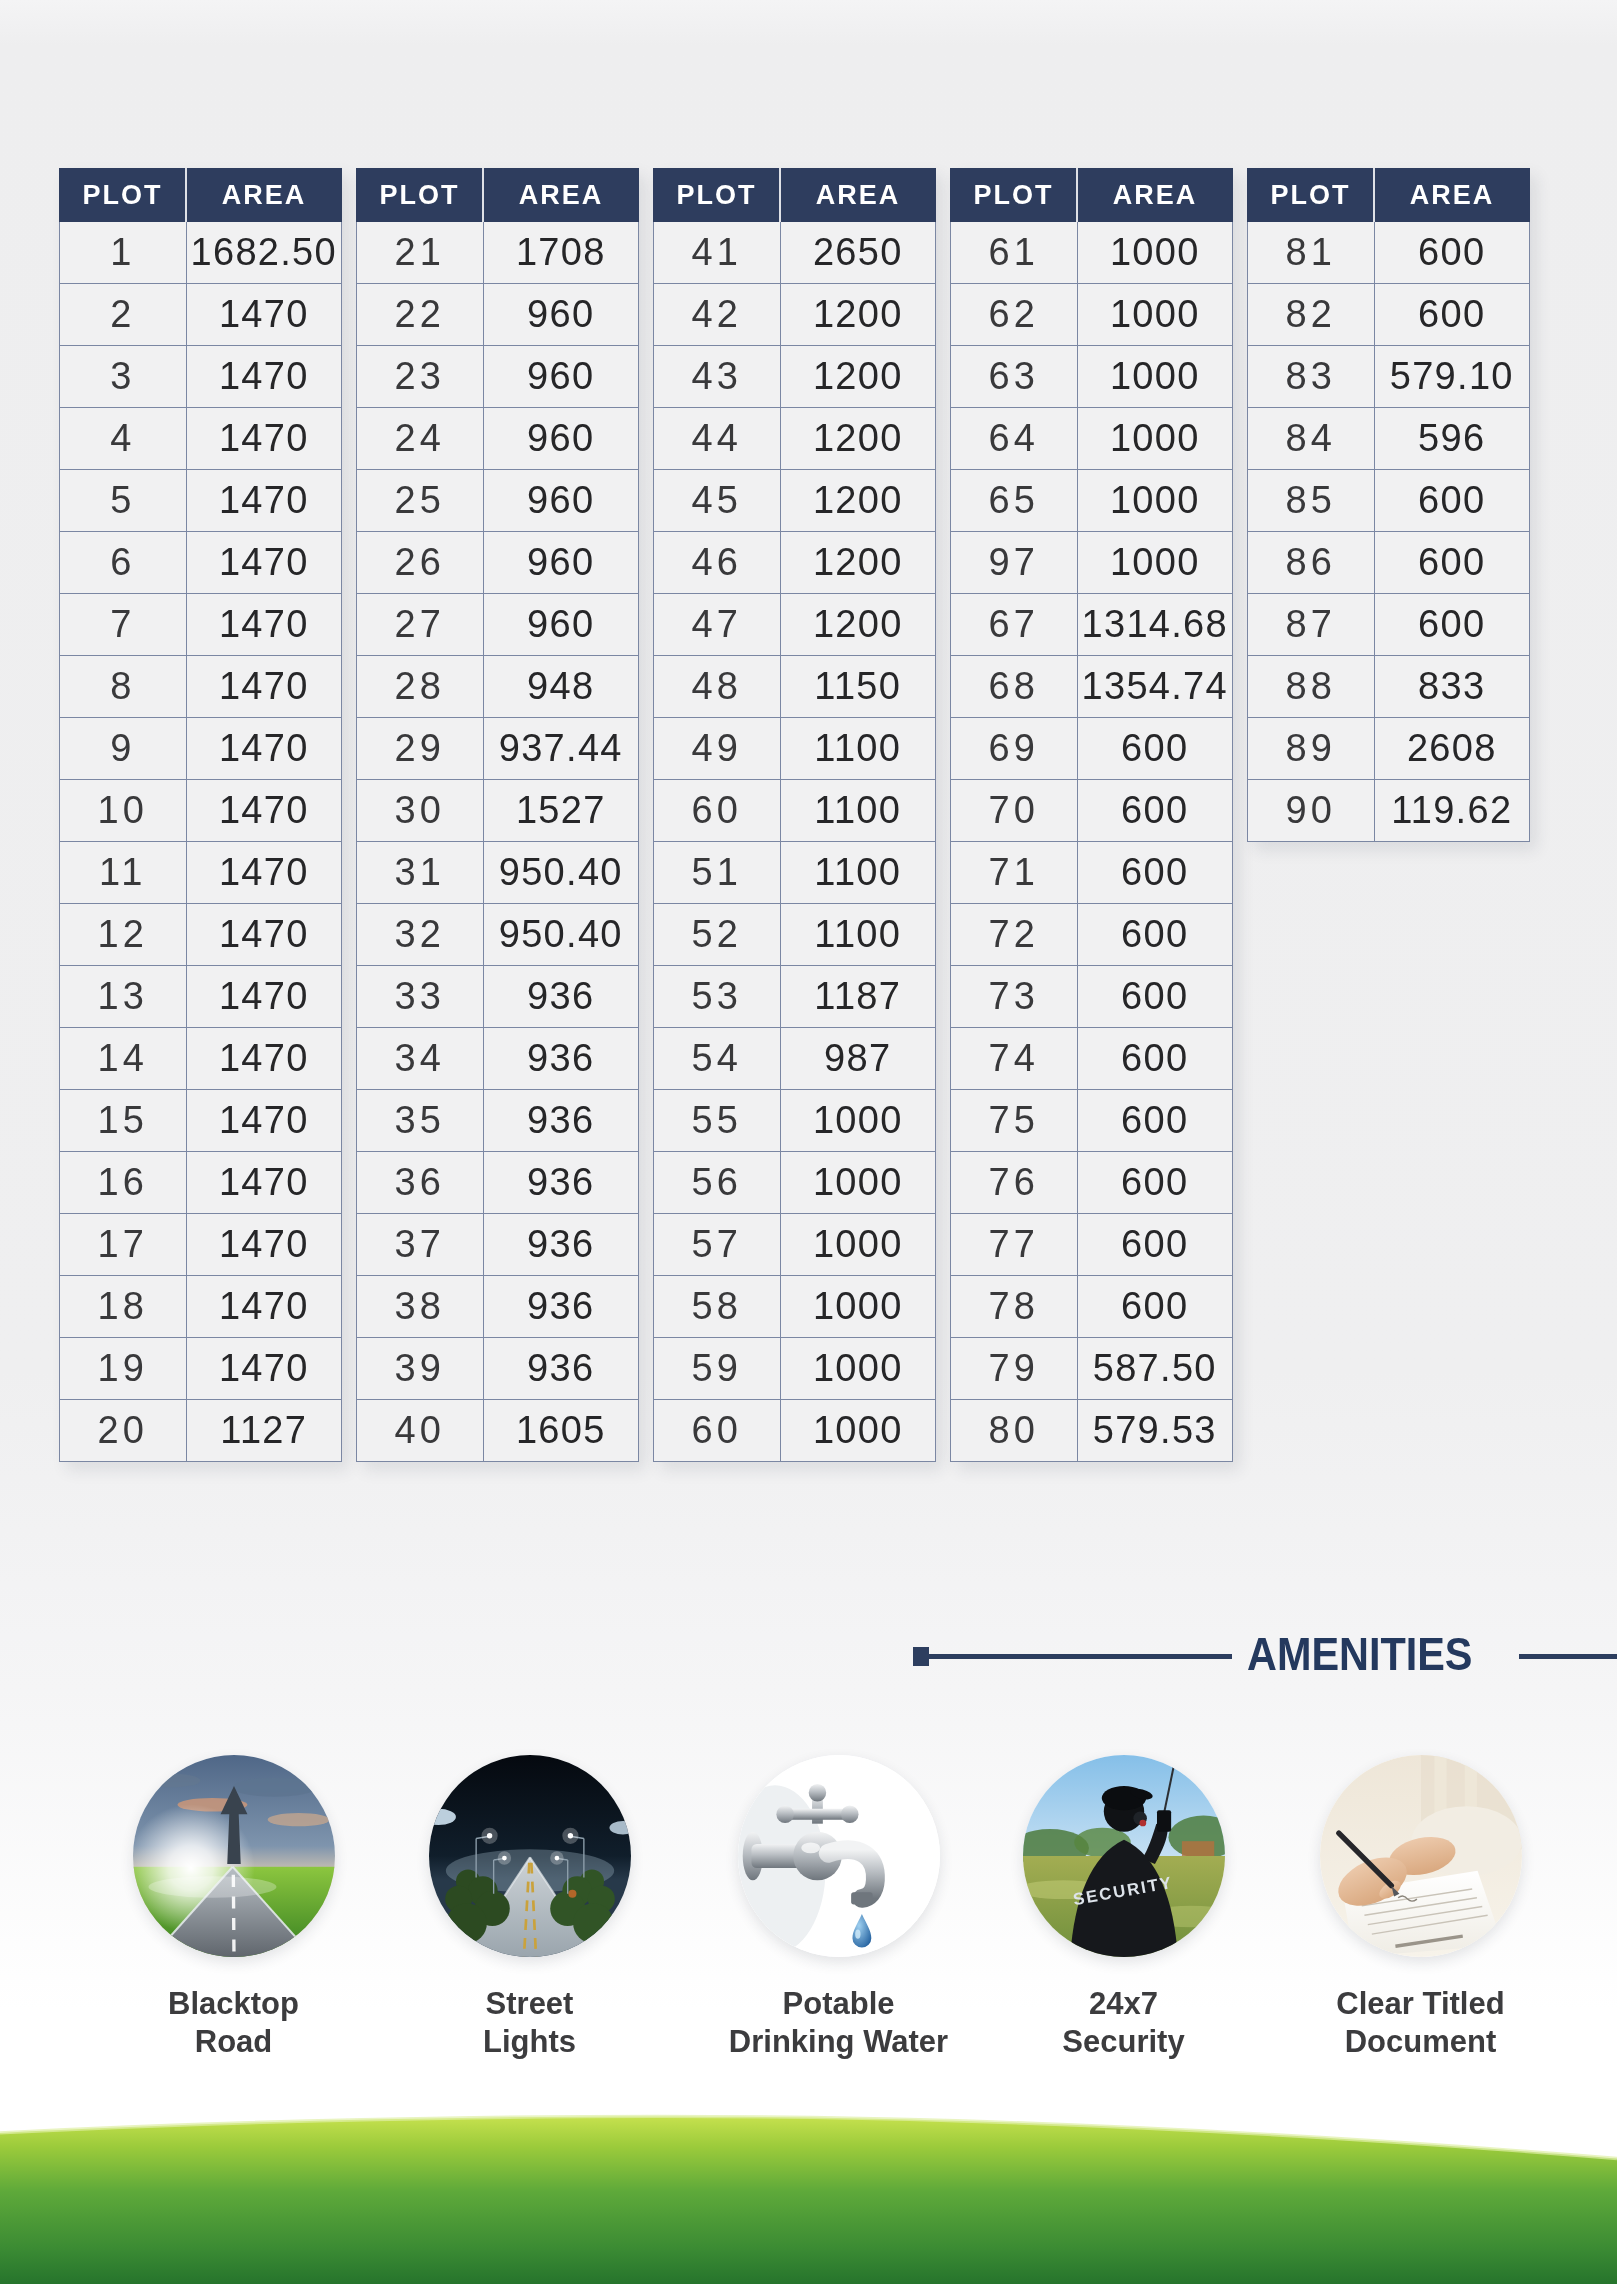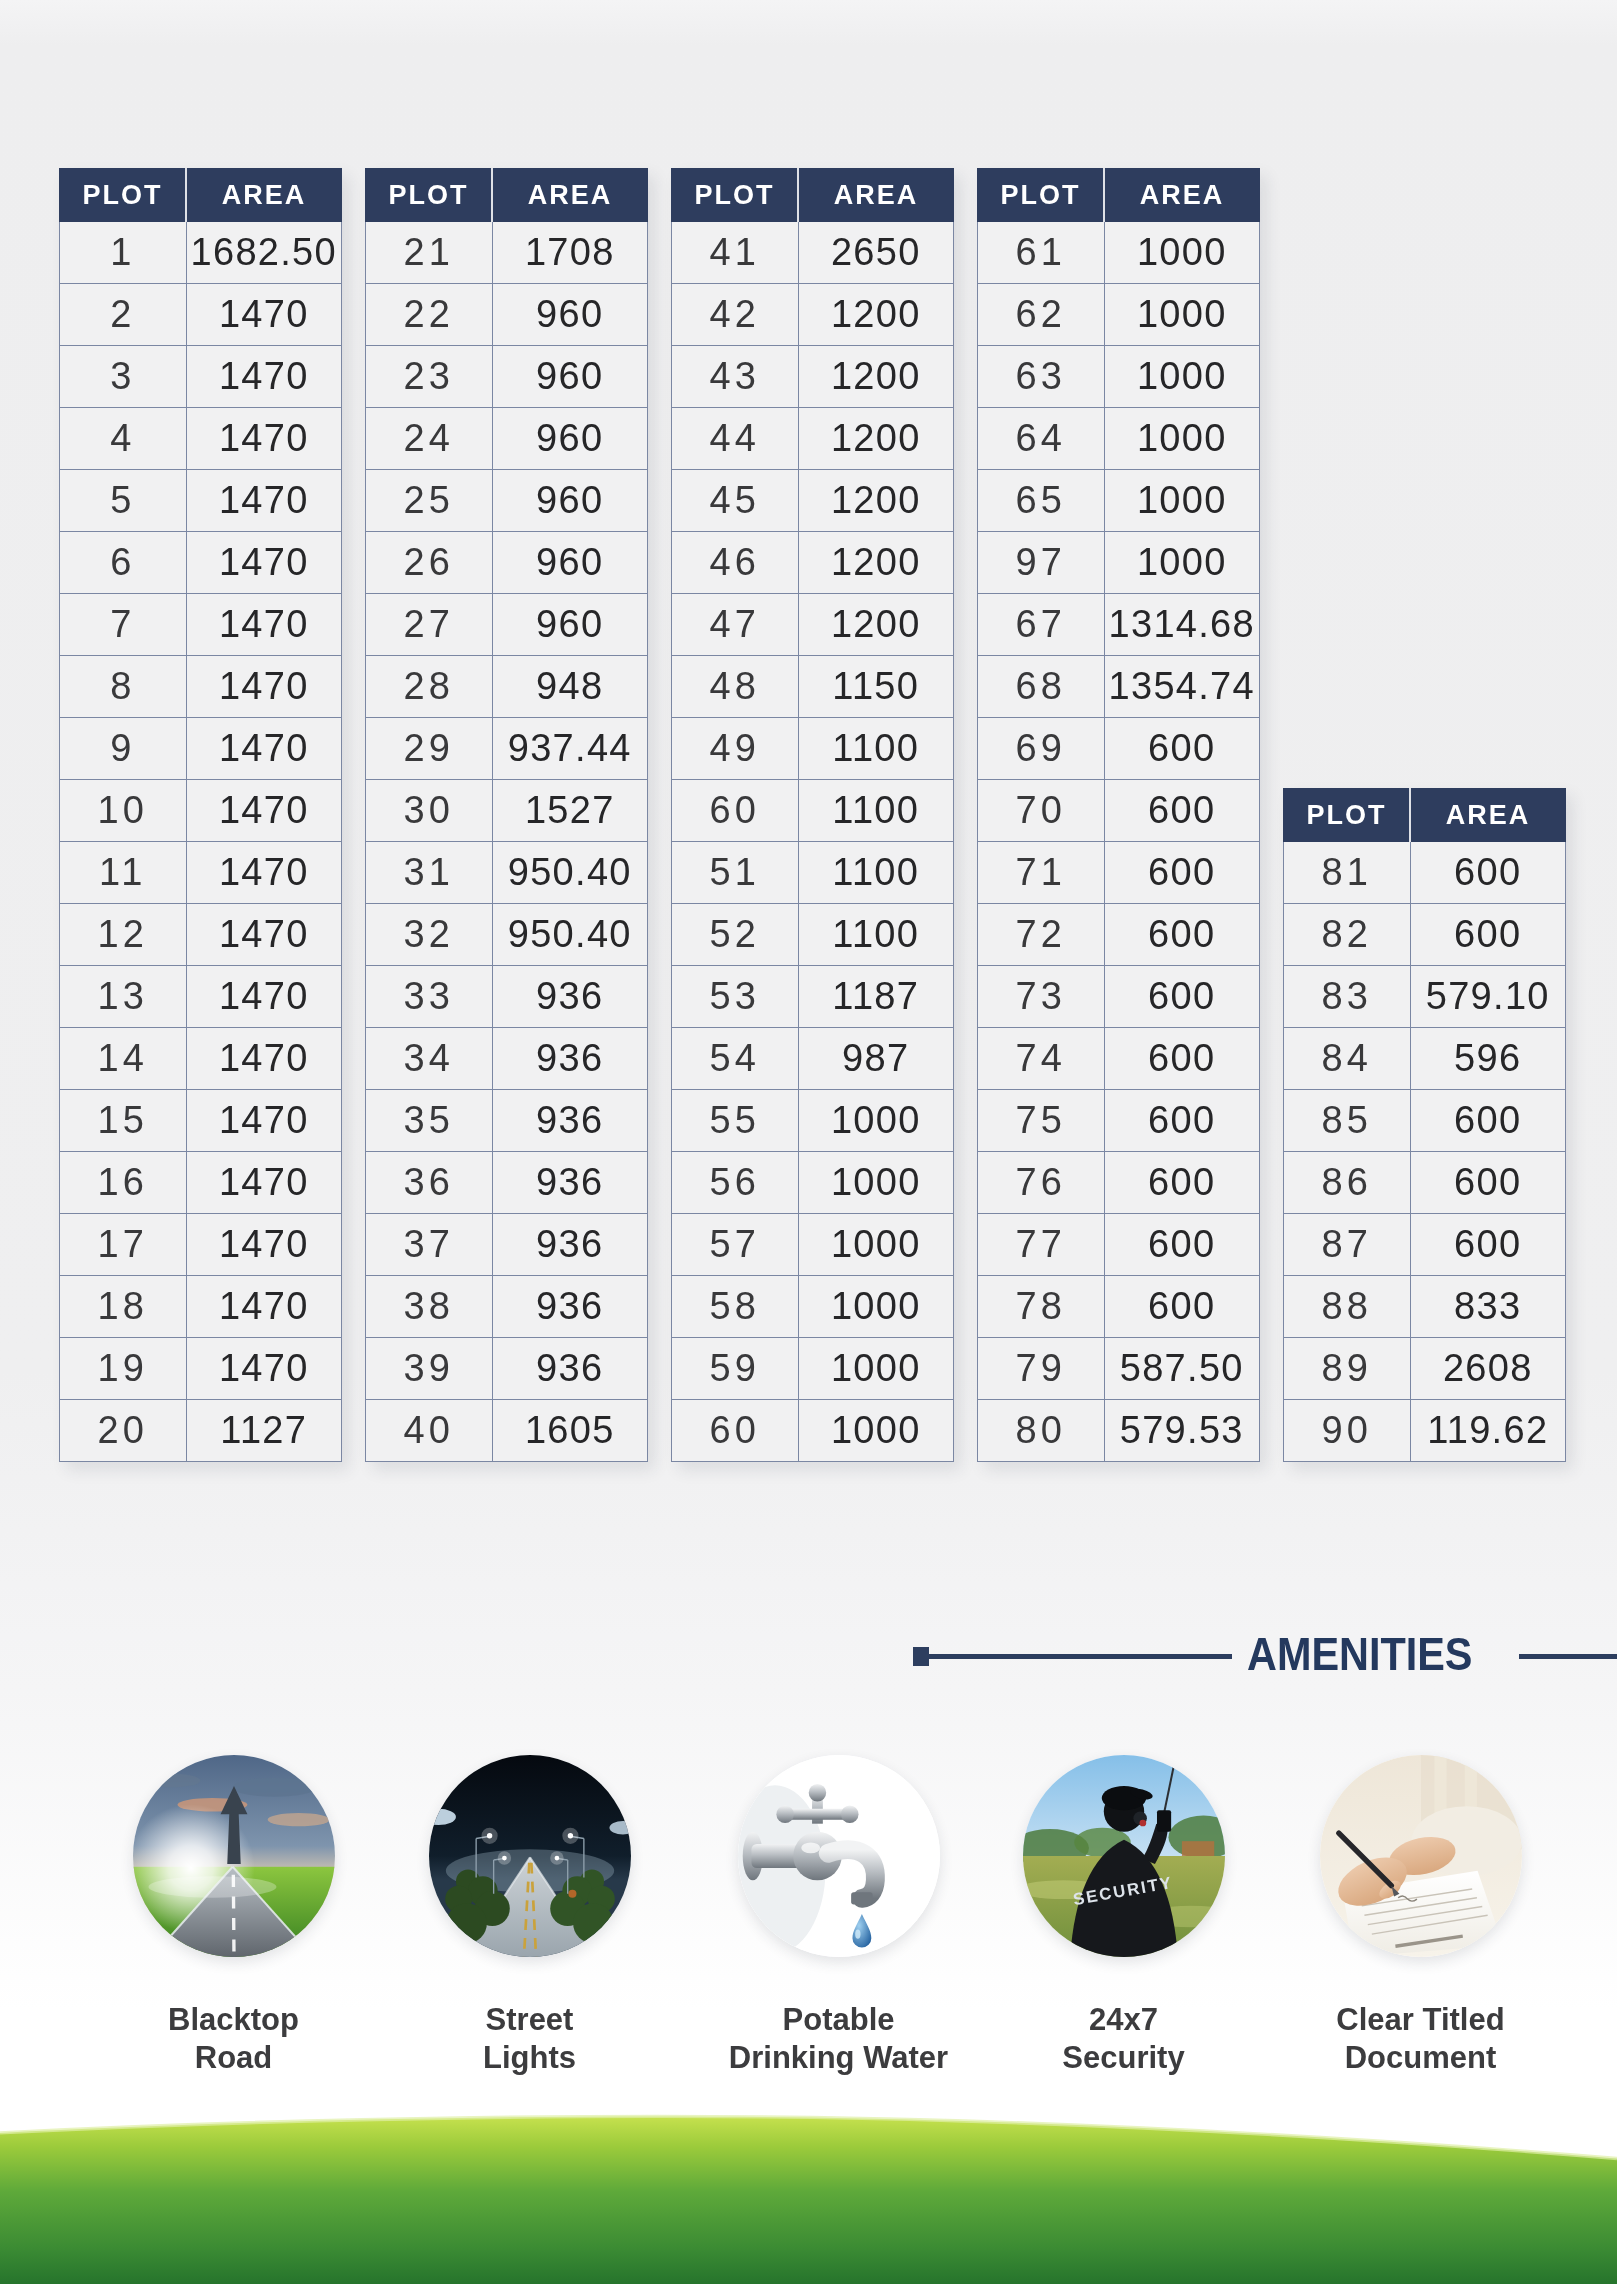--- a/index.html
+++ b/index.html
@@ -2,21 +2,21 @@
 <html style="font-size:10.8px"><head>
 <meta charset="utf-8">
 <style>
   html,body{margin:0;padding:0;}
   body{
     width:1617px;height:2284px;position:relative;overflow:hidden;
     font-family:"Liberation Sans",sans-serif;
     background:linear-gradient(180deg,#f4f4f5 0%,#eeeeef 2%,#efeff0 60%,#f5f5f6 74%,#ffffff 88%,#ffffff 100%);
   }
   
-  .tables{position:absolute;left:59px;top:168px;display:flex;gap:23px;align-items:flex-end;}
+  .tables{position:absolute;left:59px;top:168px;display:flex;gap:14px;align-items:flex-start;}
   table.plot-table{
     border-collapse:collapse;width:283px;background:#f1f1f2;
     box-shadow:6.7px 8px 15px rgba(40,50,70,.10);
   }
   table.plot-table th{
     background:#2e3d5e;color:#ffffff;font-weight:bold;font-size:27px;
     letter-spacing:2px;height:52px;padding:0;text-align:center;
     border:1.3px solid #2e3d5e;
   }
   table.plot-table th:first-child{width:125px;border-right:2px solid #dfe1e6;}
@@ -38,21 +38,21 @@
     transform:scaleX(.90);transform-origin:left center;white-space:nowrap;
   }
   
   .amenity{position:absolute;top:1755px;width:229px;text-align:center;}
   .amenity .photo{
     width:202px;height:202px;border-radius:50%;overflow:hidden;margin:0 auto;
     box-shadow:0 5.4px 13.5px rgba(30,40,60,.12);background:#fff;
   }
   .amenity .photo svg{display:block;width:100%;height:100%;}
   .amenity .label{
-    margin-top:44px;font-size:31px;font-weight:bold;color:#3c3c3e;line-height:1.22;
+    margin-top:28px;font-size:31px;font-weight:bold;color:#3c3c3e;line-height:1.22;
   }
   .am-1{left:119px;} .am-2{left:415px;} .am-3{left:724px;} .am-4{left:1009px;} .am-5{left:1306px;}
   
   .grass{position:absolute;left:0;bottom:0;width:1617px;height:170px;}
 </style>
 </head>
 <body>
 
 <div class="tables">
   <table class="plot-table">

